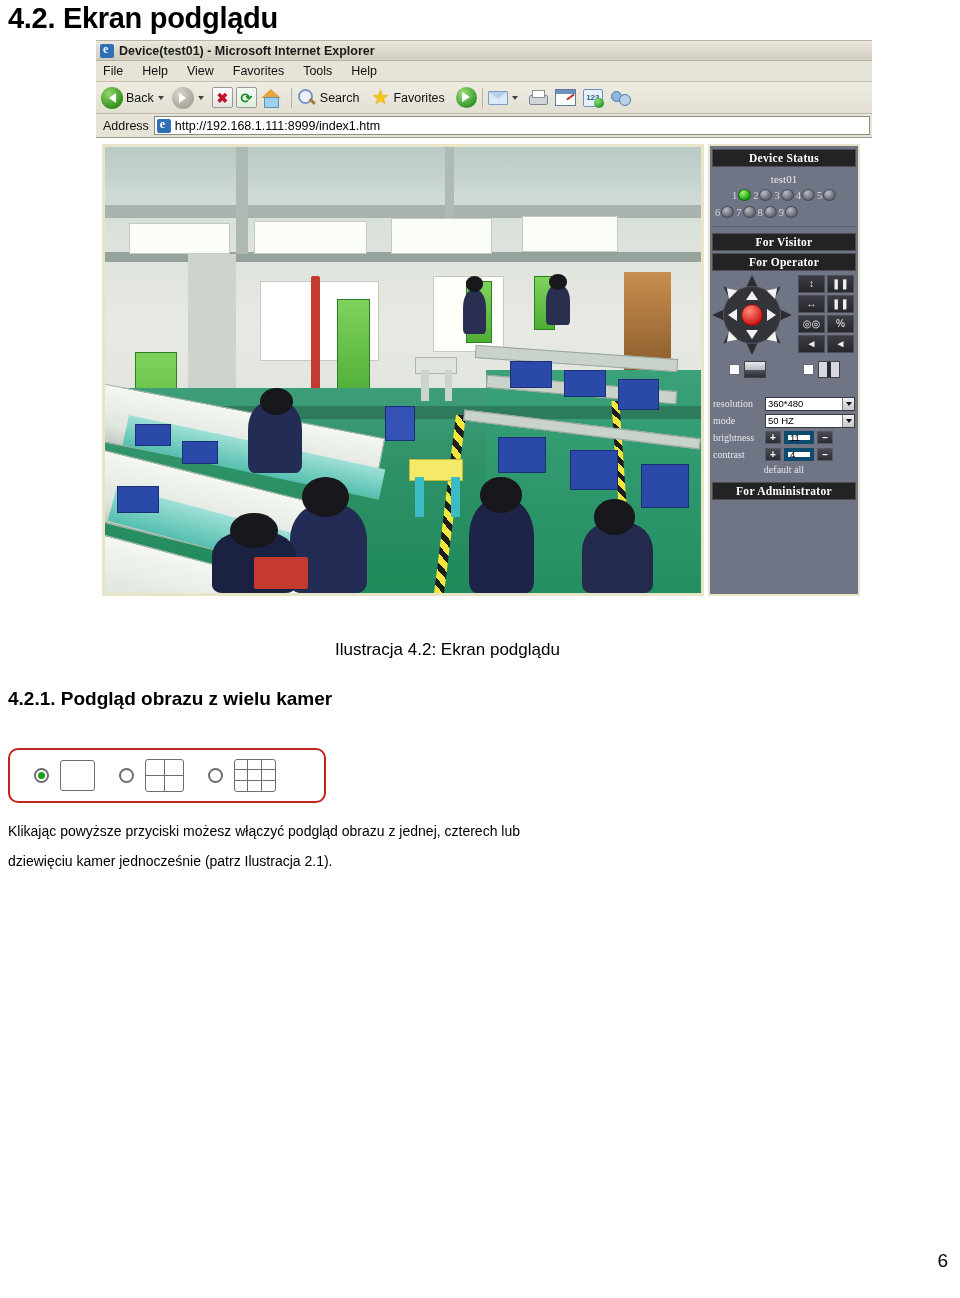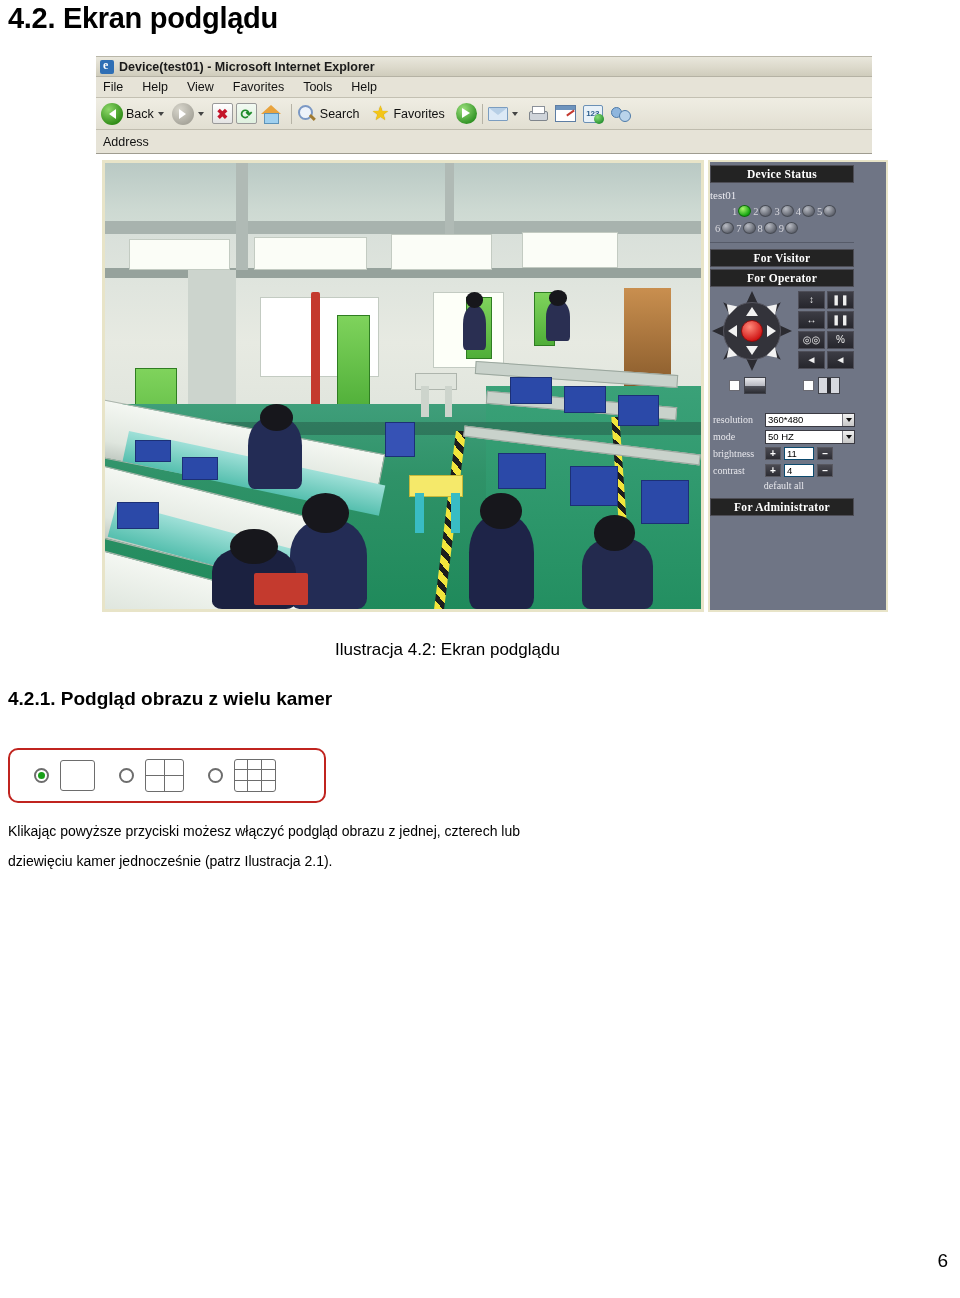--- a/index.html
+++ b/index.html
@@ -44,21 +44,21 @@
   .body-par span.l2 { display: block; text-align: left; }
   .page-num {
     position: absolute;
     right: 12px; bottom: 26px;
     font-size: 19px;
   }
 
   
   .browser {
     position: absolute;
-    left: 96px; top: 56px;
+    left: 96px; top: 40px;
     width: 776px;
     height: 580px;
     background: #d6d2c2;
     border-top: 1px solid #b9b6a8;
   }
 
   
   .titlebar {
     height: 20px;
     background: linear-gradient(to bottom, #e9e7dc 0%, #dcd9cb 55%, #cfccbc 100%);
@@ -409,28 +409,28 @@
   }
   .v-red {
     position: absolute; background: #c43a2e; border-radius: 2px;
   }
   .v-dark {
     position: absolute; background: #1d3c33;
   }
 
   
   .ctrl {
-    width: 180px;
+    width: 152px;
     margin-left: 4px;
     flex: 0 0 auto;
     background: #6f7585;
     border: 2px solid #e8e4c8;
     display: flex;
     flex-direction: column;
-    align-items: flex-start;
+    align-items: center;
     height: 452px;
     padding: 0;
   }
   .bar-dark {
     width: 144px;
     margin: 3px 0 0 0;
     background: #232323;
     color: #ffffff;
     font-family: "Liberation Serif", serif;
     font-weight: bold;
@@ -584,21 +584,21 @@
   .pm {
     width: 16px; height: 13px;
     background: linear-gradient(to bottom,#4a4a52,#2c2c33);
     border: 1px solid #585860;
     color: #fff; font-size: 10px; font-weight: bold;
     display: flex; align-items: center; justify-content: center;
     flex: 0 0 auto;
   }
   .numbox {
     width: 30px; height: 13px;
-    background: #ffffff; border: 1px solid #0c4a6e;
+    background: #ffffff; border: 4px solid #0c4a6e;
     font-size: 9.5px; color: #000;
     display: flex; align-items: center;
     padding-left: 2px;
     margin: 0 3px;
     flex: 0 0 auto;
   }
   .default-all {
     font-family: "Liberation Serif", serif;
     font-size: 10px; color: #e7e7ec;
     text-align: center; width: 100%;
@@ -709,20 +709,24 @@
     <div class="icon-mail"></div>
     <span class="tb-caret"></span>
     <div class="icon-print" style="margin-left:4px"></div>
     <div class="icon-edit" style="margin-left:7px"></div>
     <div class="icon-messenger" style="margin-left:7px">123</div>
     <div class="icon-people" style="margin-left:7px"></div>
   </div>
 
   <div class="addrbar">
     <span class="addr-label">Address</span>
+    <div class="addr-field">
+      <span class="addr-ie"></span>
+      <span class="addr-url">http://192.168.1.111:8999/index1.htm</span>
+    </div>
   </div>
 
   <div class="page-area">
 
     <div class="video-wrap">
       <div class="video">
         <div class="v-ceiling"></div>
         <div class="v-wall"></div>
 
         <div class="v-beam" style="left:0;top:13%;width:100%;height:3%;"></div>

